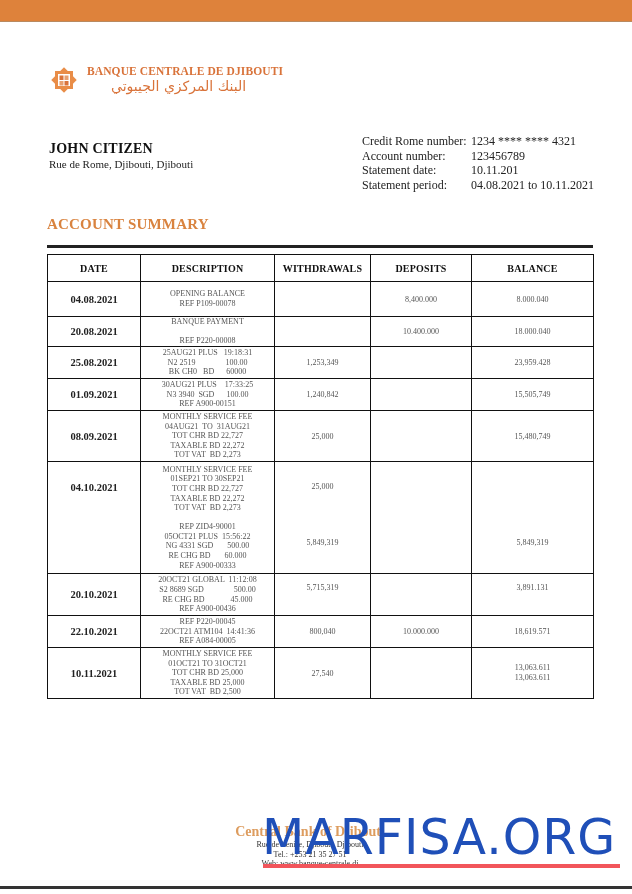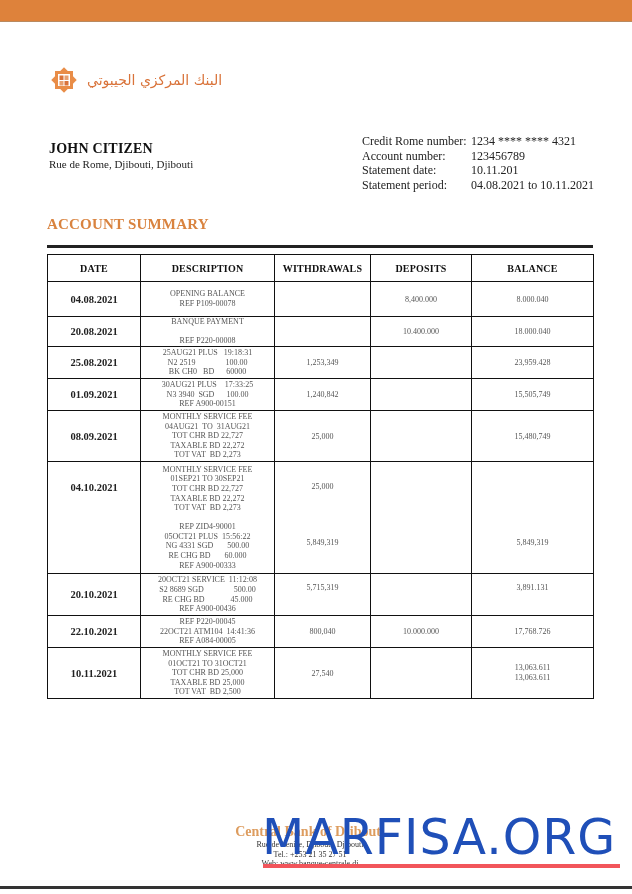--- a/index.html
+++ b/index.html
@@ -6,21 +6,21 @@
   html, body { width: 632px; height: 894px; background: #ffffff; overflow: hidden; }
   body { position: relative; font-family: "Liberation Serif", "DejaVu Serif", serif; color: #222; }
 
   .top-bar { position: absolute; left: 0; top: 0; width: 632px; height: 22px; background: #de823b; border-bottom: 1px solid #b98a60; }
 
   .logo { position: absolute; left: 47px; top: 63px; display: flex; align-items: center; }
   .logo-mark { width: 34px; height: 34px; position: relative; }
   .logo-mark svg { width: 34px; height: 34px; display: block; }
   .logo-text { margin-left: 6px; }
   .logo-fr { font-family: "Liberation Serif", serif; font-weight: bold; font-size: 11.5px; color: #d9733a; letter-spacing: 0.1px; line-height: 13px; }
-  .logo-ar { font-family: "DejaVu Sans", sans-serif; font-size: 14px; color: #d9733a; line-height: 17px; direction: rtl; text-align: left; }
+  .logo-ar { font-family: "DejaVu Sans", sans-serif; font-size: 14px; color: #d9733a; line-height: 17px; direction: rtl; text-align: left; margin-left: 24px; }
 
   .customer { position: absolute; left: 49px; top: 141px; }
   .customer-name { font-weight: bold; font-size: 14px; color: #111; letter-spacing: 0.2px; }
   .customer-address { font-size: 11px; color: #222; margin-top: 1px; }
 
   .info { position: absolute; left: 362px; top: 134px; font-size: 12px; color: #222; }
   .info-row { display: flex; height: 14.5px; line-height: 14.5px; }
   .info-label { width: 109px; }
   .info-value { }
 
@@ -58,20 +58,21 @@
         <rect x="8" y="8" width="18" height="18" transform="rotate(45 17 17)"></rect>
       </g>
       <rect x="11" y="11" width="12" height="12" fill="#fff"></rect>
       <rect x="12.5" y="12.5" width="4" height="4.5" fill="#d9733a"></rect>
       <rect x="17.5" y="12.5" width="4" height="4.5" fill="#e7a070"></rect>
       <rect x="12.5" y="18" width="4" height="4.5" fill="#e7a070"></rect>
       <rect x="17.5" y="18" width="4" height="4.5" fill="#d9733a"></rect>
     </svg>
   </div>
   <div class="logo-text">
+    <div class="logo-fr">BANQUE CENTRALE DE DJIBOUTI</div>
     <div class="logo-ar">البنك المركزي الجيبوتي</div>
   </div>
 </div>
 
 <div class="customer">
   <div class="customer-name">JOHN CITIZEN</div>
   <div class="customer-address">Rue de Rome, Djibouti, Djibouti</div>
 </div>
 
 <div class="info">
@@ -197,40 +198,40 @@
       </td>
       <td></td>
       <td style="vertical-align:top;">
         <span class="num" style="margin-top:76px;">5,849,319</span>
       </td>
     </tr>
 
     <tr style="height:42px">
       <td class="date">20.10.2021</td>
       <td>
-        <span class="desc-line">20OCT21 SERVICE  11:12:08</span>
+        <span class="desc-line">20OCT21 GLOBAL  11:12:08</span>
         <span class="desc-line">S2 8689 SGD               500.00</span>
         <span class="desc-line">RE CHG BD             45.000</span>
         <span class="desc-line">REF A900-00436</span>
       </td>
       <td style="vertical-align:top; padding-top:9px;">5,715,319</td>
       <td></td>
       <td style="vertical-align:top; padding-top:9px;">3,891.131</td>
     </tr>
 
     <tr style="height:32px">
       <td class="date">22.10.2021</td>
       <td>
         <span class="desc-line">REF P220-00045</span>
         <span class="desc-line">22OCT21 ATM104  14:41:36</span>
         <span class="desc-line">REF A084-00005</span>
       </td>
       <td>800,040</td>
       <td>10.000.000</td>
-      <td>17,768.726</td>
+      <td>18,619.571</td>
     </tr>
 
     <tr style="height:51px">
       <td class="date">10.11.2021</td>
       <td>
         <span class="desc-line">MONTHLY SERVICE FEE</span>
         <span class="desc-line">01OCT21 TO 31OCT21</span>
         <span class="desc-line">TOT CHR BD 25,000</span>
         <span class="desc-line">TAXABLE BD 25,000</span>
         <span class="desc-line">TOT VAT  BD 2,500</span>

